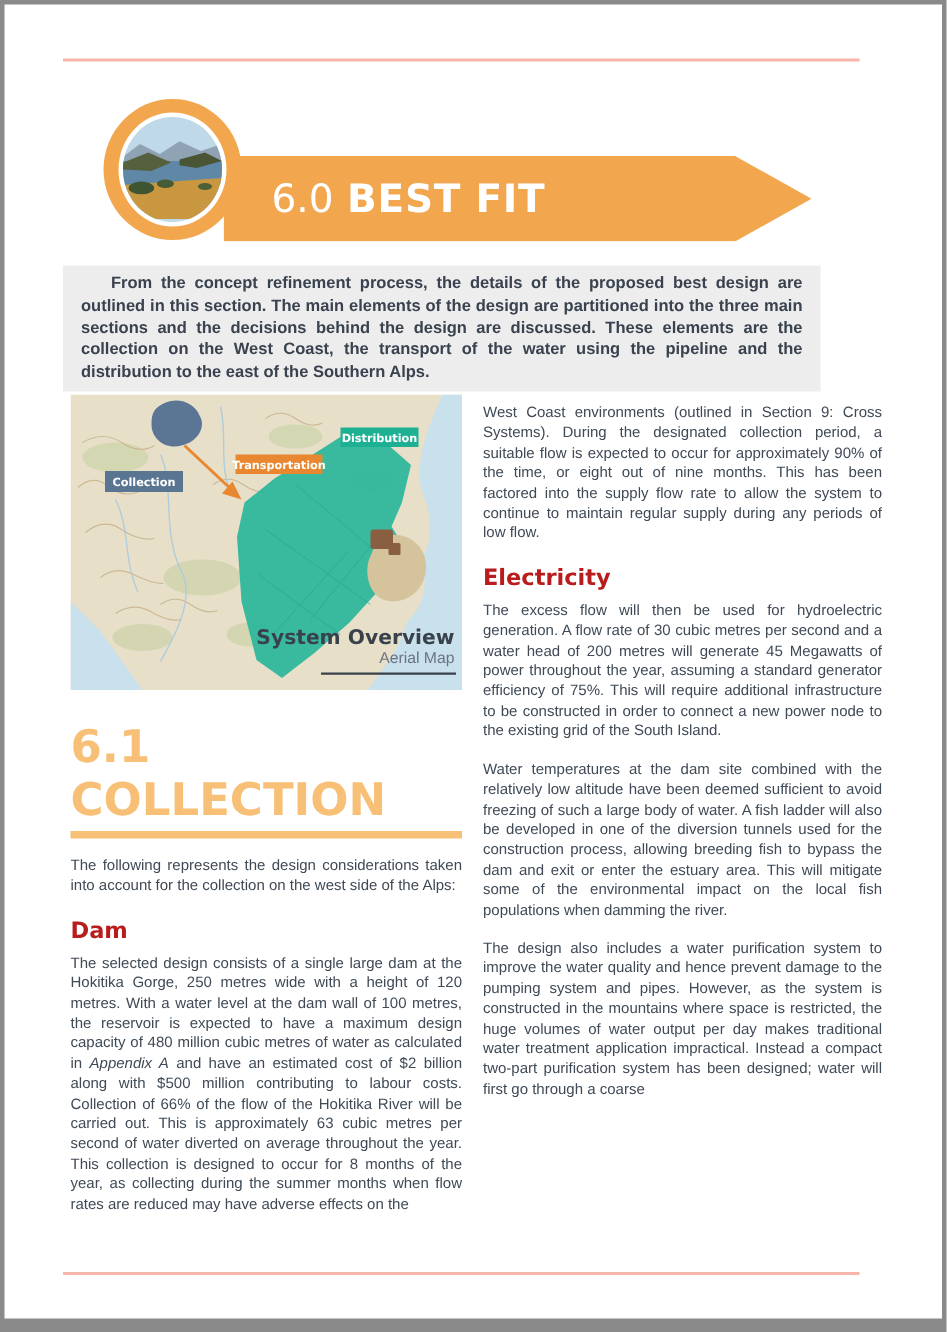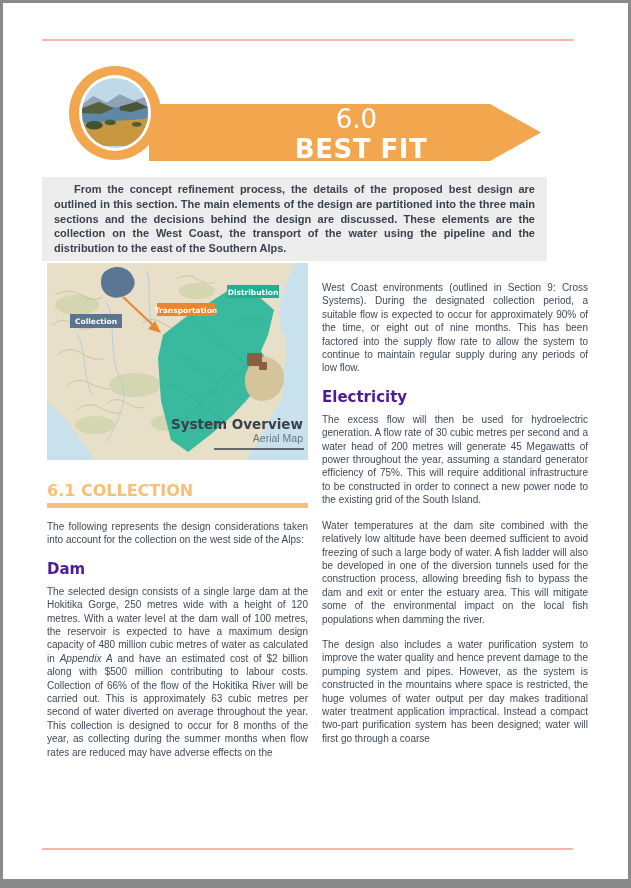--- a/index.html
+++ b/index.html
@@ -20,49 +20,49 @@
   }
   .badge-photo {
     width:66px; height:70px; border-radius:50%; border:3px solid #fff;
     overflow:hidden; background:#BFD9E9;
   }
   .badge-photo svg { display:block; width:100%; height:100%; }
   .header-banner {
     position:absolute; left:146px; top:101px; width:392px; height:57px;
     background:#F2A64E;
     clip-path:polygon(0 0, 87% 0, 100% 50%, 87% 100%, 0 100%);
-    display:flex; align-items:center; padding-left:32px; box-sizing:border-box; z-index:1;flex-direction:column;
+    display:flex; align-items:center; padding-left:32px; box-sizing:border-box; z-index:1;
   }
   .banner-number { font-family:"DejaVu Sans", sans-serif; font-weight:400; font-size:26px; color:#fff; margin-right:9px; }
   .banner-title  { font-family:"DejaVu Sans", sans-serif; font-weight:800; font-size:26px; color:#fff; letter-spacing:0.5px; }
 
   
   .intro-box {
     position:absolute; left:39px; top:174px; width:505px; height:84px;
     background:#EDEDED; box-sizing:border-box; padding:5px 12px;
     color:#39424E; font-size:11px; font-weight:700; line-height:14.8px; text-align:justify;
   }
   .intro-box p { margin:0; text-indent:20px; }
 
   
   .col-left  { position:absolute; left:44px;  top:260px; width:261px; }
-  .col-right { position:absolute; left:319px; top:276px; width:266px; }
+  .col-right { position:absolute; left:319px; top:264px; width:266px; }
 
   .map-figure { width:261px; height:197px; display:block; }
   .figure-caption { margin:7px 0 0 0; color:#F1A14E; font-style:italic; font-size:10px; }
 
   .section-heading {
     margin:21px 0 0 0; color:#F8C076;
-    font-family:"DejaVu Sans", sans-serif; font-weight:800; font-size:16px; letter-spacing:0;
+    font-family:"DejaVu Sans", sans-serif; font-weight:800; font-size:30px; letter-spacing:0;
   }
   .section-heading-bar { width:100%; height:5px; background:#F8C076; margin-top:3px; }
 
   .body-par { margin:12px 0 0 0; color:#3F4A56; font-size:10px; line-height:13.4px; text-align:justify; }
   .subhead {
-    margin:13px 0 0 0; color:#4c1d95;
+    margin:13px 0 0 0; color:#b91c1c;
     font-family:"DejaVu Sans", sans-serif; font-weight:800; font-size:15px;
   }
   .subhead + .body-par { margin-top:7px; }
   .italic { font-style:italic; }
 
   
   .footer-rule { position:absolute; left:39px; top:845px; width:531px; height:2px; background:#F7B5AB; }
   .footer-text {
     position:absolute; left:0; right:0; top:850px; text-align:center;
     font-family:"DejaVu Sans", sans-serif; font-weight:700; font-size:10.5px; letter-spacing:0.4px;

